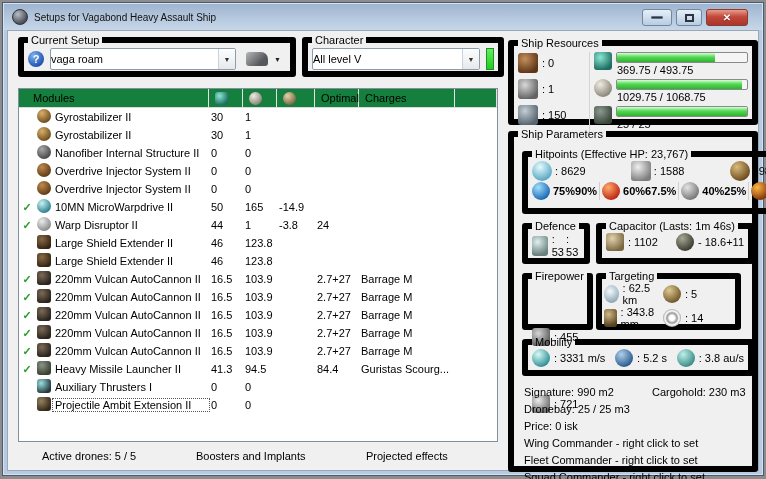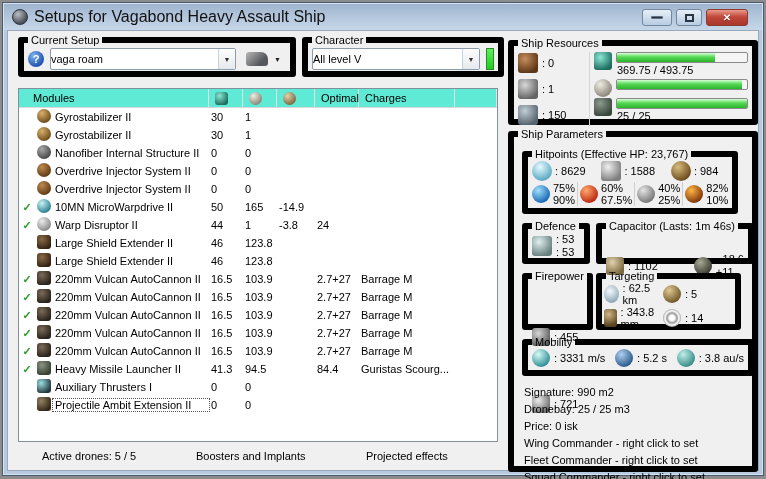--- a/index.html
+++ b/index.html
@@ -9,21 +9,21 @@
   
   .window { position:absolute; left:2px; top:2px; width:762px; height:474px;
             border:1px solid #4a5a70; background:#b7cadf;
             box-shadow: inset 0 0 0 1px #d4e2f1; }
   .titlebar { position:absolute; left:1px; top:1px; right:1px; height:26px;
               background:linear-gradient(to bottom,#9fb5cf,#c7d7e9);
               display:flex; align-items:center; }
   .title-icon { width:16px; height:16px; margin-left:8px; border-radius:50%;
                 background:radial-gradient(circle at 35% 30%,#b9bec6,#4a4f58 70%);
                 border:1px solid #2e333a; }
-  .title-text { margin-left:6px; color:#111; font-size:16px; }
+  .title-text { margin-left:6px; color:#111; font-size:10px; }
   .winbtns { position:absolute; right:14px; top:5px; display:flex; gap:4px; }
   .wbtn { height:17px; border-radius:3px; border:1px solid #70879e;
           background:linear-gradient(to bottom,#e6eff8,#b8cce0);
           display:flex; align-items:center; justify-content:center;
           font-size:10px; color:#26303a; }
   .wbtn.min { width:30px; } .wbtn.max { width:26px; }
   .wbtn.close { width:42px; border-color:#8c3a30; color:#fff; font-weight:bold;
           background:linear-gradient(to bottom,#e99b8c,#c2483a 45%,#a8362c);
           text-shadow:0 1px 1px #7a251d; }
   .glyph-min { width:12px; height:3px; background:#2b3542; border:1px solid #5f7288; border-radius:1px; }
@@ -54,21 +54,21 @@
   .ship-tool { width:22px; height:14px; border-radius:3px 7px 3px 3px;
                background:linear-gradient(135deg,#b8b8b8,#55585c 70%); }
   .dd-arrow { font-size:7px; color:#222; }
   .skill-bar { width:8px; height:22px; background:linear-gradient(#5ef05e,#1fcc1f);
                border:1px solid #2a8a2a; }
 
   
   .modlist { position:absolute; left:10px; top:57px; width:480px; height:354px;
              background:#fff; border:1px solid #828f9c; }
   .mhead { display:grid; grid-template-columns:190px 34px 34px 38px 44px 96px 1fr;
-           height:19px; background:#5eead4; border-bottom:1px solid #d9d9d9;
+           height:19px; background:#15803d; border-bottom:1px solid #d9d9d9;
            align-items:center; }
   .mhead > div { height:100%; display:flex; align-items:center; border-right:1px solid #e2e2e2; padding-left:6px; }
   .mhead .hname { padding-left:14px; }
   .mrow { display:grid; grid-template-columns:16px 18px 156px 34px 34px 38px 44px 1fr;
           height:18px; align-items:center; }
   .mrow .chk { color:#2e9e2e; font-weight:bold; font-size:11px; text-align:center; }
   .mrow .cell { overflow:hidden; white-space:nowrap; padding-left:2px; }
   .mname.focused { outline:1px dotted #555; outline-offset:0px; }
 
   .icn { display:inline-block; border-radius:3px; }
@@ -131,27 +131,27 @@
   .pfill { height:100%; background:linear-gradient(to bottom,#d6ffd6,#55d855 45%,#2cb32c); }
   .pbar-text { font-size:11px; padding:1px 0 2px 1px; }
 
   .fs-params { position:absolute; left:500px; top:97px; width:250px; height:344px; }
   .fs-hitpoints { position:absolute; left:8px; top:8px; width:212px; height:66px; }
   .hp-row { display:flex; gap:12px; padding:1px 4px; }
   .hp-item { display:flex; align-items:center; gap:3px; flex:1; }
   .res-row { display:flex; align-items:stretch; padding:0 2px; }
   .resist { display:flex; align-items:center; gap:3px; flex:1; border-right:1px solid #cfcfcf; padding:0 2px; }
   .resist:last-child { border-right:none; }
-  .resist .pair { display:flex; flex-direction:column; line-height:12px; }
+  .resist .pair { display:flex; flex-direction:row; line-height:12px;font-weight:bold; }
 
   .fs-defence   { position:absolute; left:8px; top:80px; width:68px; height:44px; }
   .fs-capacitor { position:absolute; left:82px; top:80px; width:158px; height:44px; }
   .def-wrap { display:flex; align-items:center; gap:4px; padding:1px 4px; }
-  .stack2 { display:flex; flex-direction:column; line-height:13px; }
-  .cap-wrap { display:flex; align-items:center; gap:15px; padding:1px 4px; justify-content:space-between;margin-top:20px; }
+  .stack2 { display:flex; flex-direction:row; line-height:13px; }
+  .cap-wrap { display:flex; align-items:center; gap:15px; padding:1px 4px; justify-content:space-between; }
   .cap-item { display:flex; align-items:center; gap:4px; }
 
   .fs-firepower { position:absolute; left:8px; top:130px; width:68px; height:60px; }
   .fs-targeting { position:absolute; left:82px; top:130px; width:145px; height:60px; }
   .fp-item { display:flex; align-items:center; gap:4px; padding:2px 4px; height:24px;margin-top:43px; }
   .tgt-grid { display:grid; grid-template-columns:1fr 74px; }
   .tgt-item { display:flex; align-items:center; gap:4px; padding:2px 2px; height:24px; }
 
   .fs-mobility { position:absolute; left:8px; top:196px; width:232px; height:40px; }
   .mob-wrap { display:flex; align-items:center; gap:6px; padding:1px 4px; justify-content:space-between; }
@@ -430,20 +430,21 @@
                 </div>
               <div class="pbar-text">369.75 / 493.75</div>
             </div>
           </div>
           <div class="bar-row">
             <span class="icn icn18 round c-pg"></span>
             <div class="bar-stack">
               <div class="pbar">
                   <div class="pfill" id="bar-1" style="width: 96%;"></div>
                 </div>
+              <div class="pbar-text">1029.75 / 1068.75</div>
             </div>
           </div>
           <div class="bar-row">
             <span class="icn icn18 c-drone"></span>
             <div class="bar-stack">
               <div class="pbar">
                   <div class="pfill" id="bar-2" style="width: 100%;"></div>
                 </div>
               <div class="pbar-text">25 / 25</div>
             </div>
@@ -579,20 +580,21 @@
           <div class="mob-item">
               <span class="icn icn18 round c-warp"></span>
               <span>: 3.8 au/s</span>
             </div>
         </div>
       </fieldset>
 
       <div class="stats">
         <div class="two-col">
           <span>Signature: 990 m2</span>
+          <span>Cargohold: 230 m3</span>
         </div>
         <div>Dronebay: 25 / 25 m3</div>
         <div>Price: 0 isk</div>
         <div>Wing Commander - right click to set</div>
         <div>Fleet Commander - right click to set</div>
         <div>Squad Commander - right click to set</div>
       </div>
     </fieldset>
 
   </div>

